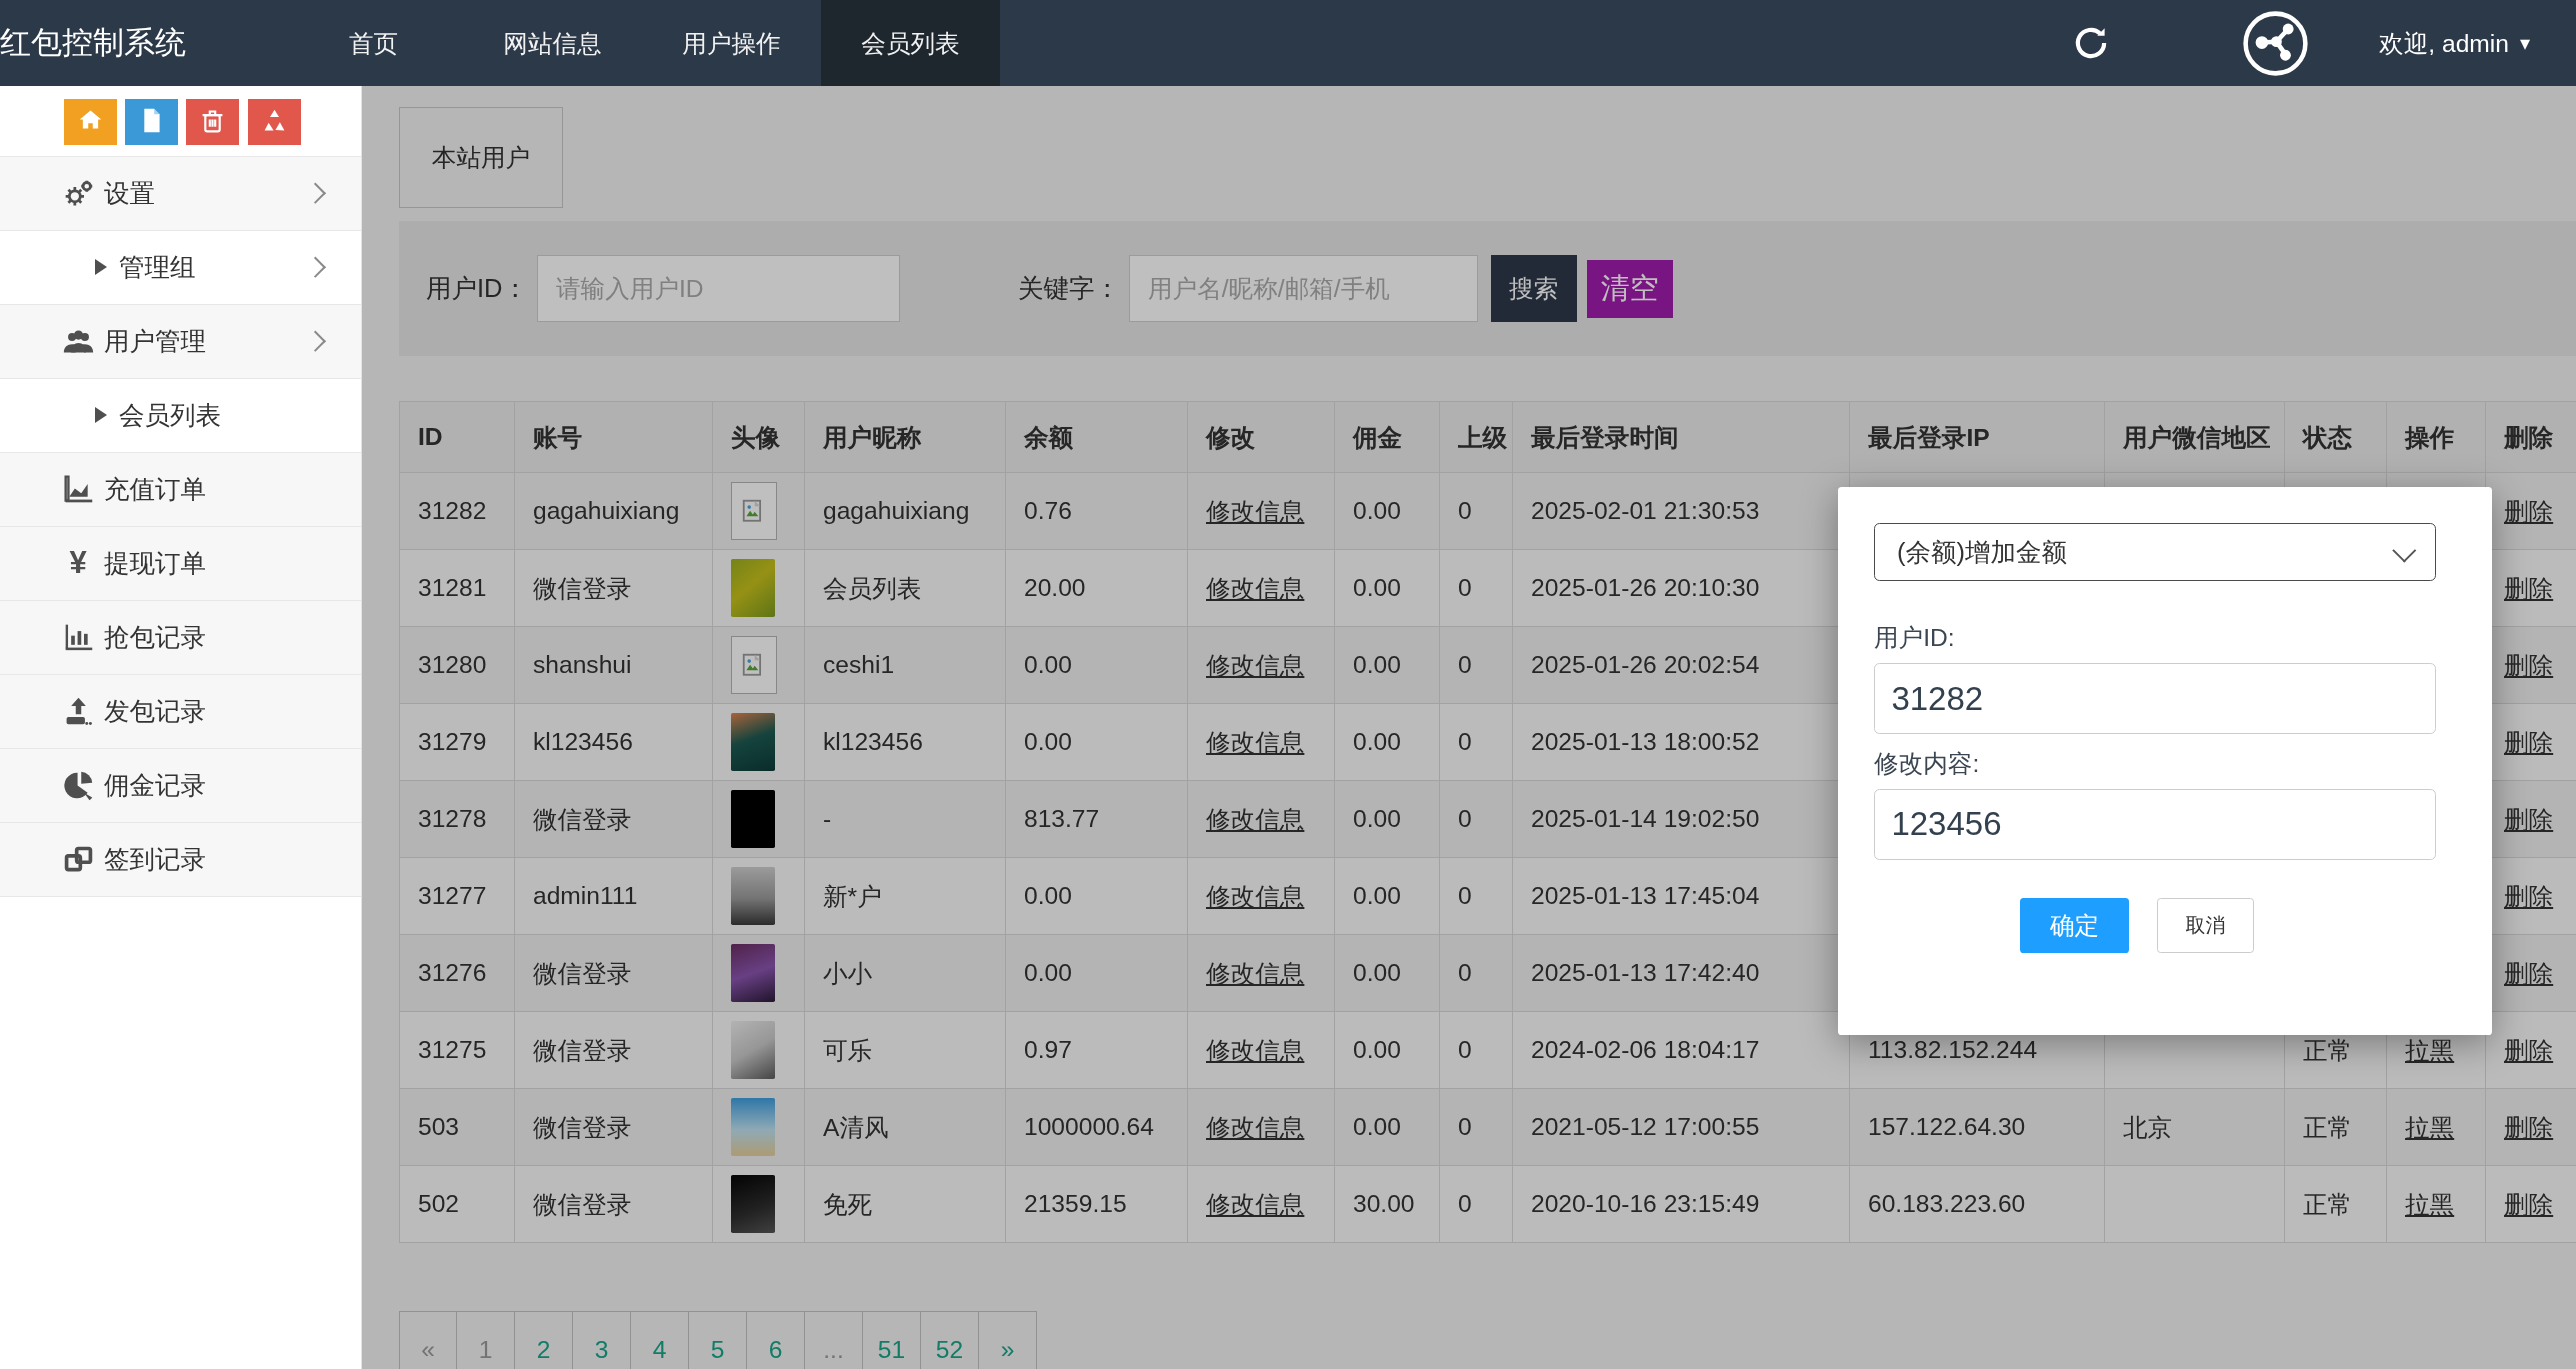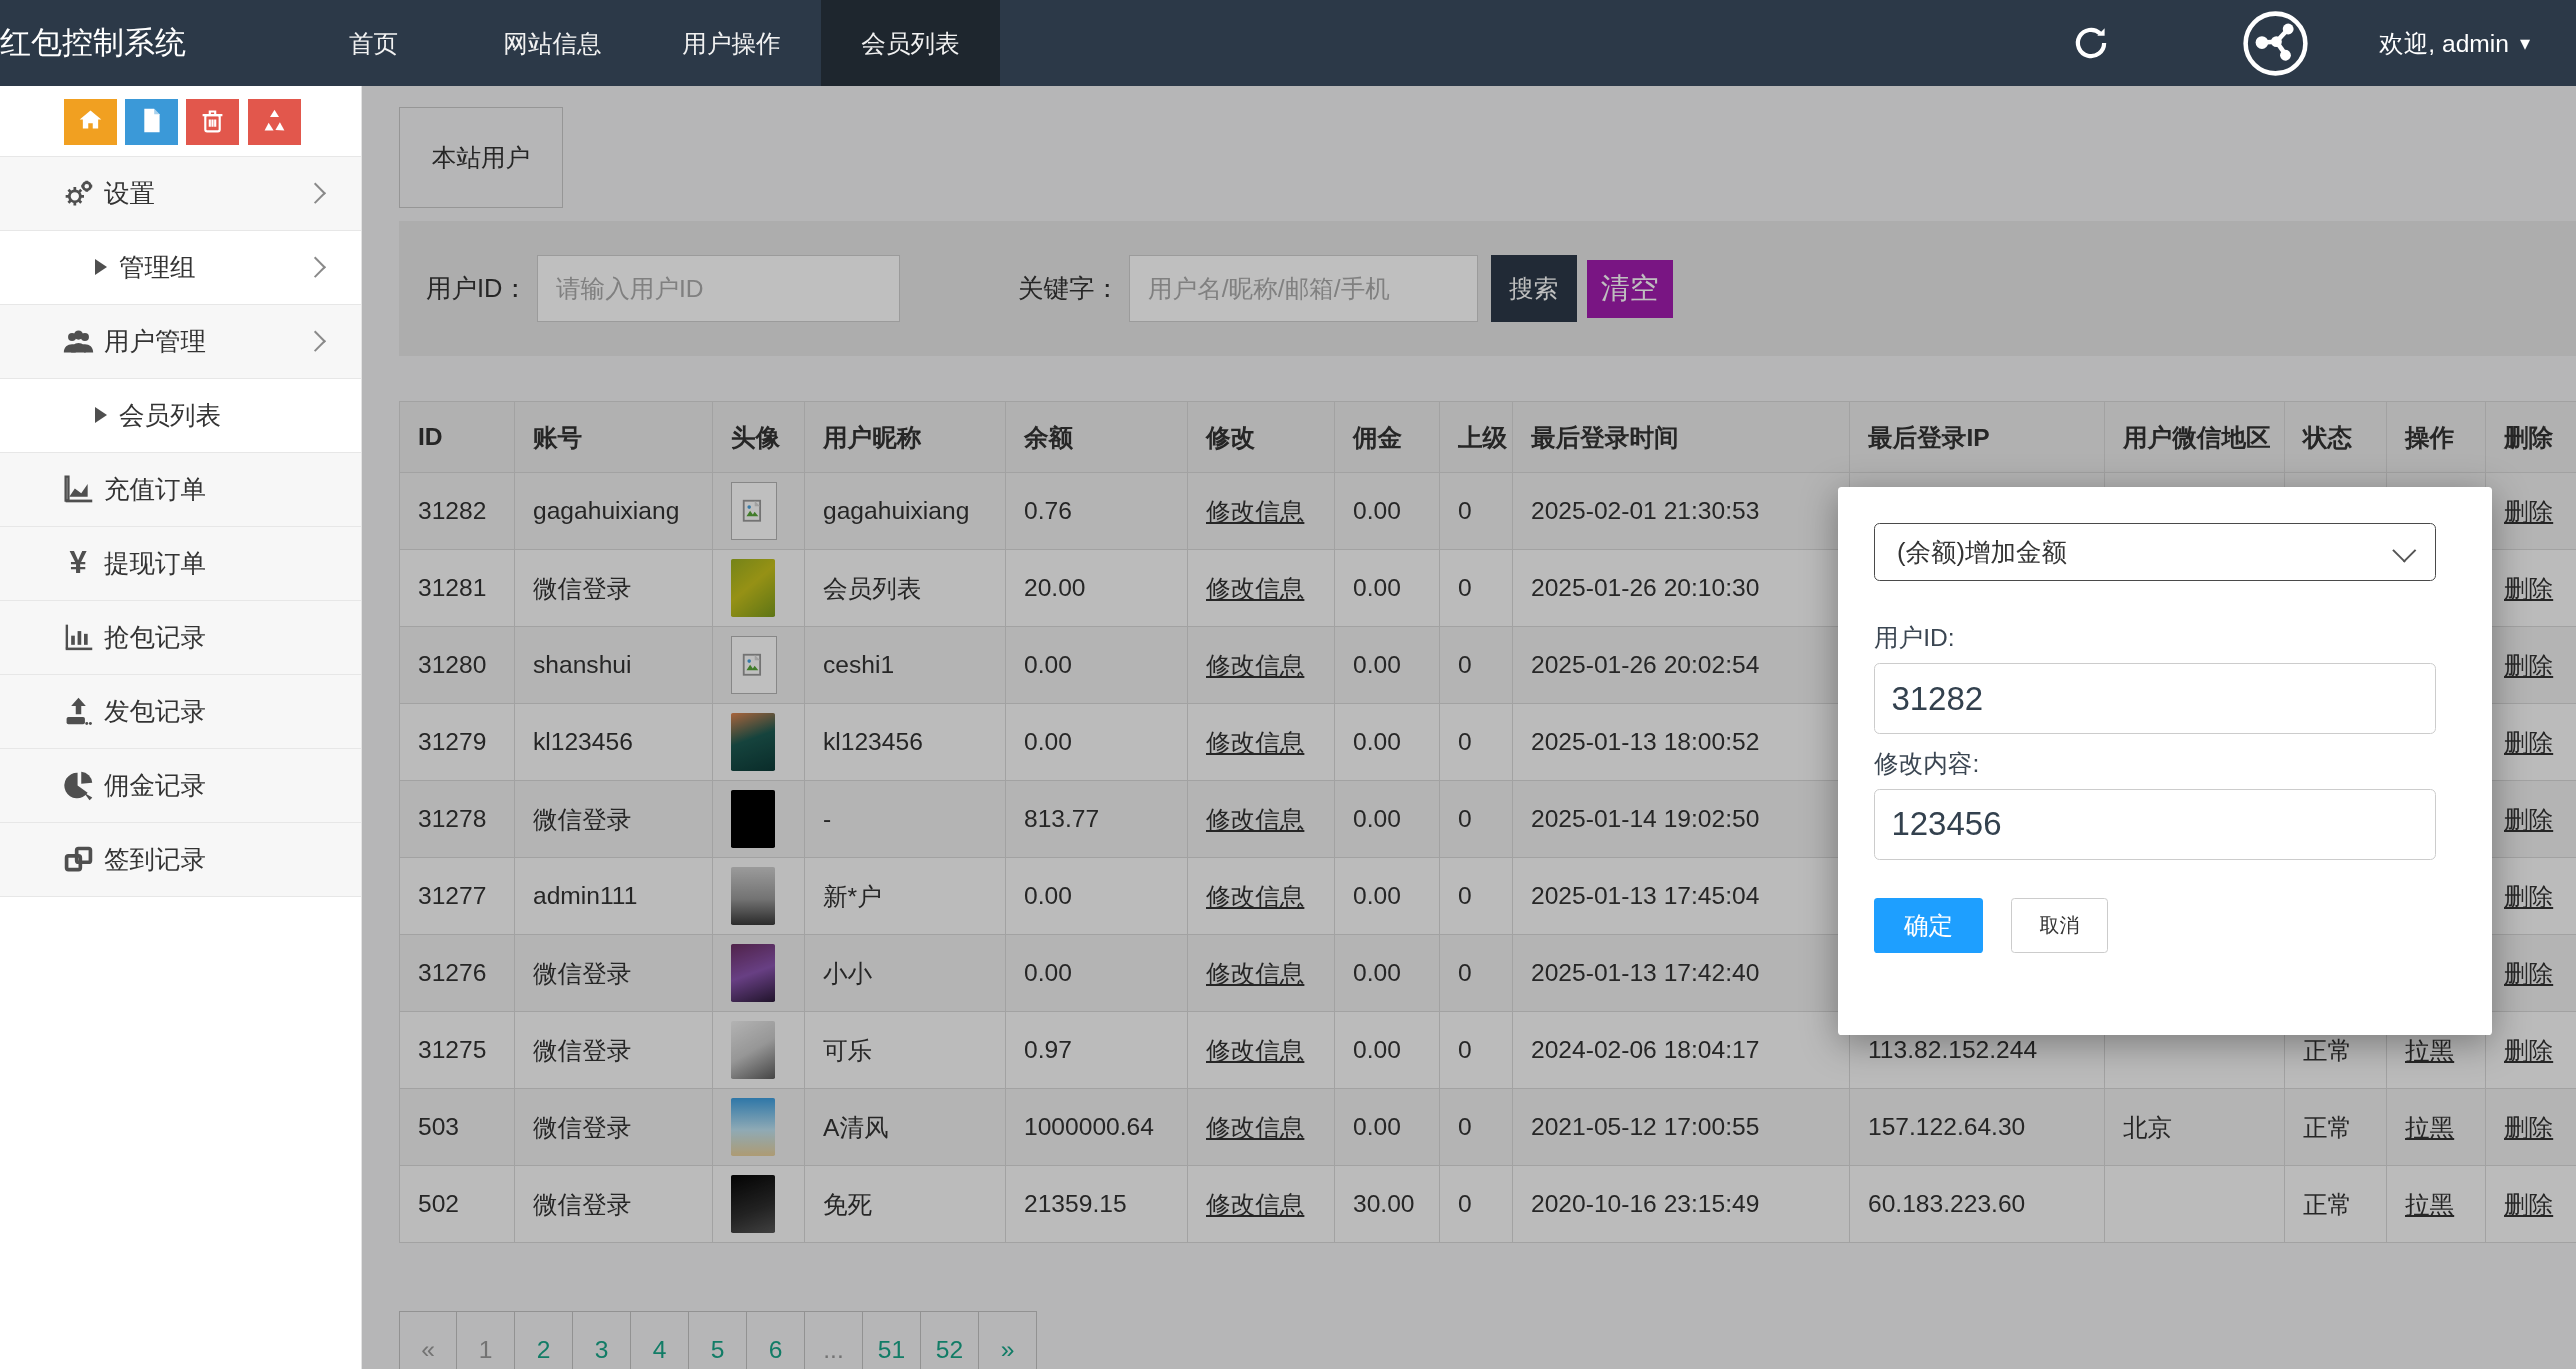--- a/index.html
+++ b/index.html
@@ -77,21 +77,21 @@
   .modal{position:absolute;left:1477px;top:401px;width:654px;height:548px;background:#fff;border-radius:3.6px;box-shadow:0 7.3px 36px rgba(0,0,0,0.35);z-index:20;box-sizing:border-box;}
   .modal-header{height:73px;border-bottom:0.9px solid #ececec;display:flex;align-items:center;padding:0 25.5px 0 36px;}
   .modal-title{font-size:25.5px;color:#333;}
   .modal-close{margin-left:auto;font-size:36px;color:#777;cursor:pointer;line-height:1;}
   .modal-body{padding:36px 56px 0 36px;}
   .m-select{height:56px;border:1.8px solid #4a4a4a;border-radius:5.5px;display:flex;align-items:center;padding:0 22px;font-size:25.5px;color:#333;cursor:pointer;position:relative;}
   .m-select .sel-chev{position:absolute;right:22px;top:18px;width:14.6px;height:14.6px;border-right:2.7px solid #555;border-bottom:2.7px solid #555;transform:rotate(45deg);}
   .m-label{font-size:24.6px;color:#3b4652;margin-top:40px;}
   .m-label.second{margin-top:12.7px;}
   .m-input{width:100%;height:71px;border:0.9px solid #ccc;border-radius:5.5px;box-sizing:border-box;font-size:33px;color:#33414e;padding:0 16.4px;margin-top:9px;outline:none;font-family:inherit;background:#fff;}
-  .modal-footer{display:flex;justify-content:flex-start;gap:28px;padding:38px 36px 0 0;}
+  .modal-footer{display:flex;justify-content:center;gap:28px;padding:38px 36px 0 0;}
   .btn-ok{width:109px;height:55px;background:#1e9fff;border:none;border-radius:3.6px;color:#fff;font-size:24.6px;cursor:pointer;font-family:inherit;}
   .btn-cancel{width:97px;height:55px;background:#fff;border:0.9px solid #ccc;border-radius:3.6px;color:#333;font-size:20px;cursor:pointer;font-family:Liberation Serif, serif;}
 </style>
 </head>
 <body>
 
 <div class="navbar">
   <div class="brand">红包控制系统</div>
   <ul class="nav-menu">
       <li class="nav-item">首页</li>

